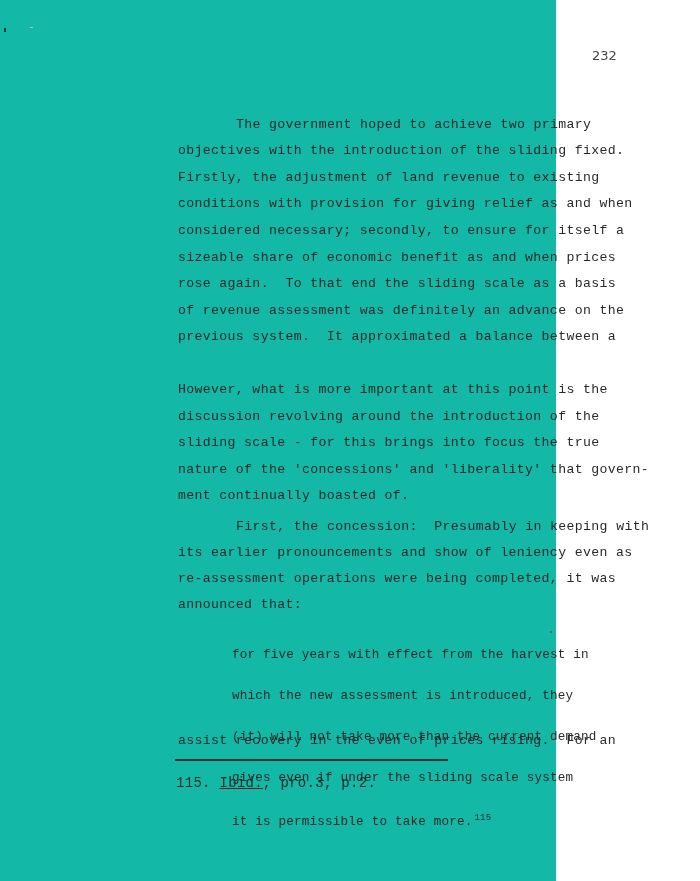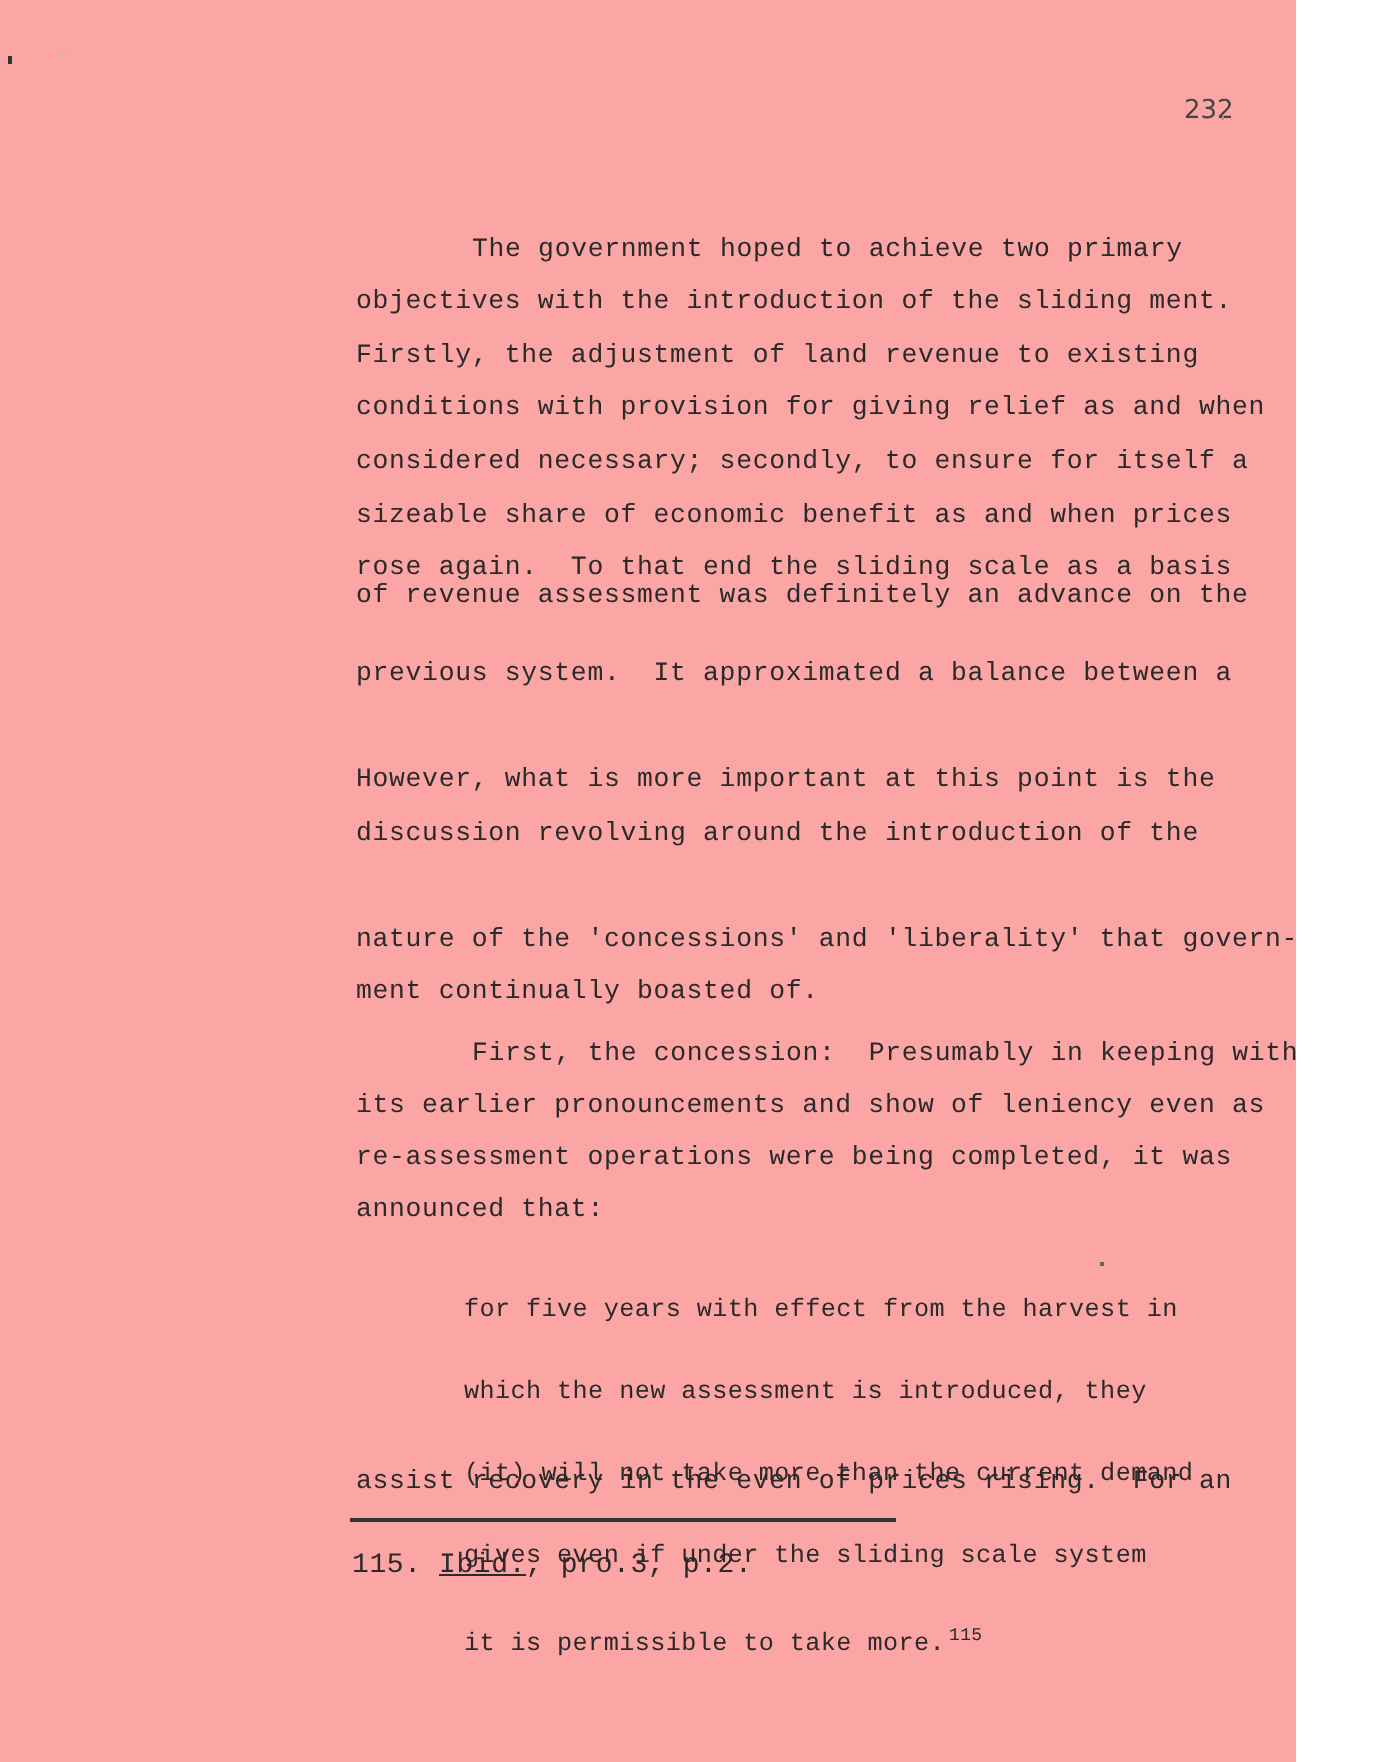--- a/index.html
+++ b/index.html
@@ -1,18 +1,18 @@
 <!DOCTYPE html>
 <html><head>
 <meta charset="utf-8">
 <style>
   html, body { margin: 0; padding: 0; background: #ffffff; }
   body { width: 700px; height: 881px; position: relative; overflow: hidden;
          font-family: "Liberation Mono", "DejaVu Sans Mono", monospace; color: #2a2a2a; }
-  .page { position: absolute; left: 0; top: 0; width: 648px; height: 881px; background: #fca5a5; }
+  .page { position: absolute; left: 0; top: 0; width: 556px; height: 881px; background: #14b8a6; }
   .pagenum { position: absolute; left: 592px; top: 48px; font-family: "DejaVu Sans", sans-serif;
              font-size: 13px; color: #444; }
   .line { position: absolute; left: 178px; font-size: 13.2px; letter-spacing: 0.35px;
           white-space: pre; line-height: 16px; text-align: right; }
   .indent { left: 236px; }
   .quote { position: absolute; left: 232px; top: 622px; font-size: 12.6px; line-height: 13.6px;
            letter-spacing: 0.2px; white-space: pre; }
   .quote .ql { display: block; }
   .sup { font-size: 9px; vertical-align: 5px; margin-left: 2px; }
   .rule { position: absolute; left: 175px; top: 759px; width: 273px; height: 0;
@@ -22,30 +22,31 @@
   .speck { position: absolute; width: 2px; height: 2px; background: #999; }
 </style>
 </head>
 <body>
 
 <div class="page">
 
   <div class="pagenum">232</div>
 
   <div class="line indent" style="top:117px">The government hoped to achieve two primary</div>
-  <div class="line" style="top:143px">objectives with the introduction of the sliding ment.</div>
+  <div class="line" style="top:143px">objectives with the introduction of the sliding fixed.</div>
   <div class="line" style="top:170px">Firstly, the adjustment of land revenue to existing</div>
   <div class="line" style="top:196px">conditions with provision for giving relief as and when</div>
   <div class="line" style="top:223px">considered necessary; secondly, to ensure for itself a</div>
   <div class="line" style="top:250px">sizeable share of economic benefit as and when prices</div>
   <div class="line" style="top:276px">rose again.  To that end the sliding scale as a basis</div>
-  <div class="line" style="top:290px">of revenue assessment was definitely an advance on the</div>
+  <div class="line" style="top:303px">of revenue assessment was definitely an advance on the</div>
   <div class="line" style="top:329px">previous system.  It approximated a balance between a</div>
   <div class="line" style="top:382px">However, what is more important at this point is the</div>
   <div class="line" style="top:409px">discussion revolving around the introduction of the</div>
+  <div class="line" style="top:435px">sliding scale - for this brings into focus the true</div>
   <div class="line" style="top:462px">nature of the 'concessions' and 'liberality' that govern-</div>
   <div class="line" style="top:488px">ment continually boasted of.</div>
 
   <div class="line indent" style="top:519px">First, the concession:  Presumably in keeping with</div>
   <div class="line" style="top:545px">its earlier pronouncements and show of leniency even as</div>
   <div class="line" style="top:571px">re-assessment operations were being completed, it was</div>
   <div class="line" style="top:597px">announced that:</div>
 
   <div class="quote">
     <span class="ql">for five years with effect from the harvest in</span>

